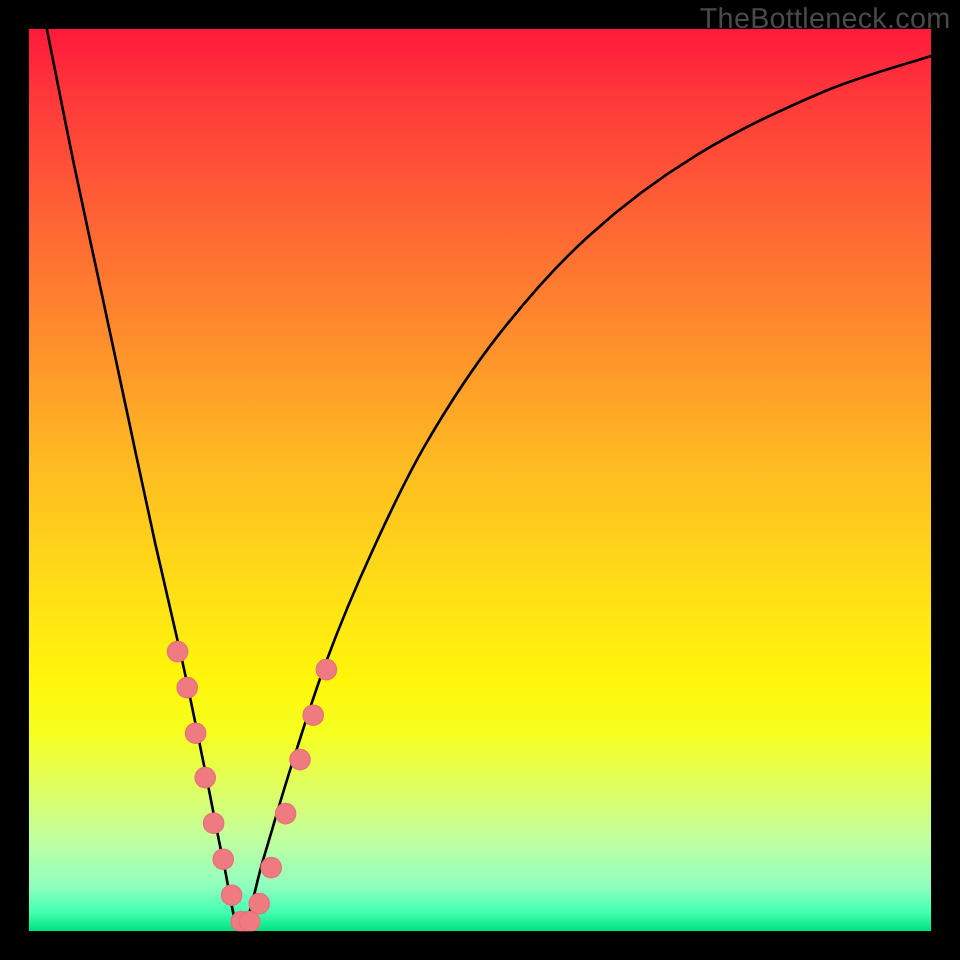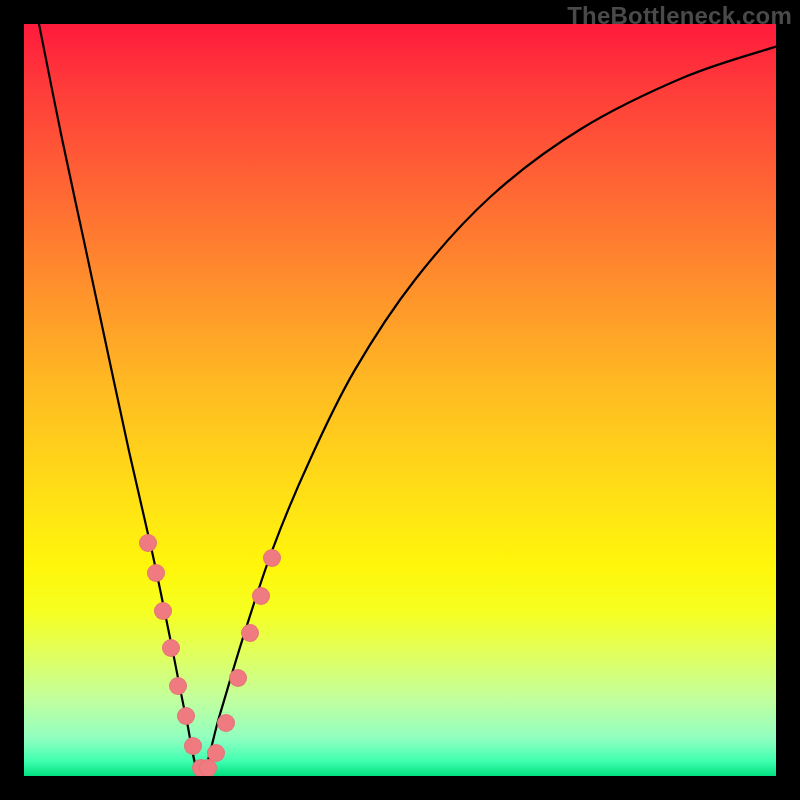--- a/index.html
+++ b/index.html
@@ -46,21 +46,21 @@
       #90ffc0 95%,
       #40ffb0 98%,
       #00e080 100%);
   }
   .watermark {
     position: absolute;
     top: 2px;
     right: 8px;
     color: #4a4a4a;
     font-size: 24px;
-    font-weight: 700;
+    font-weight: 400;
     letter-spacing: 0.2px;
     user-select: none;
   }
   svg.curve {
     position: absolute;
     left: 0; top: 0;
     width: 752px;
     height: 752px;
   }
   .marker {

